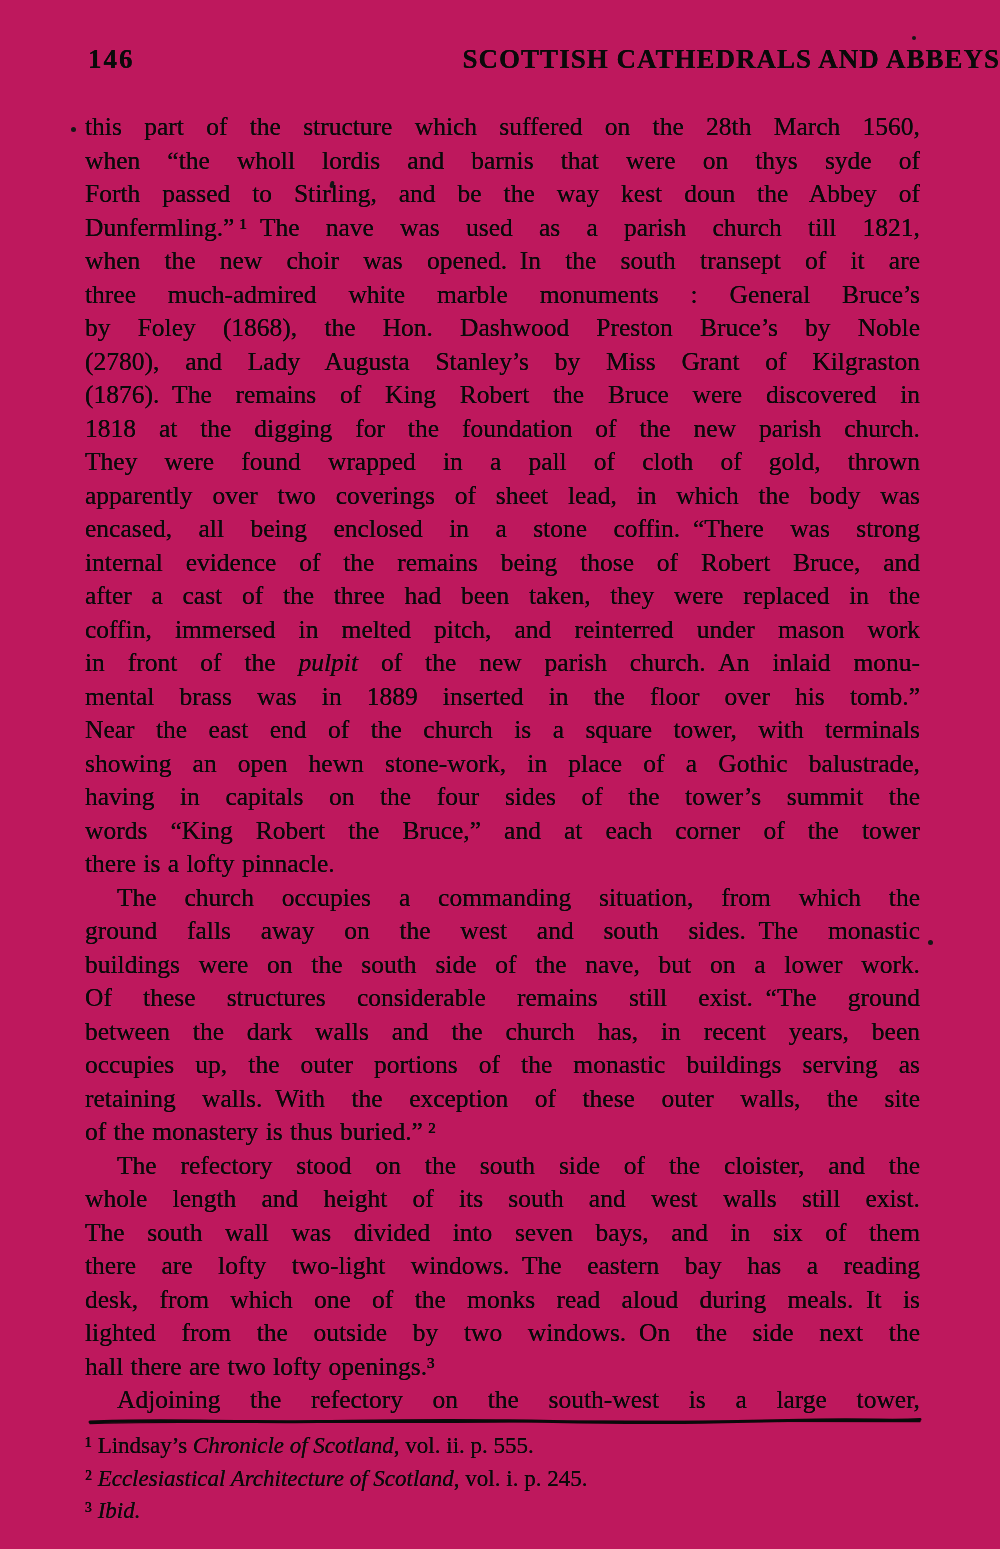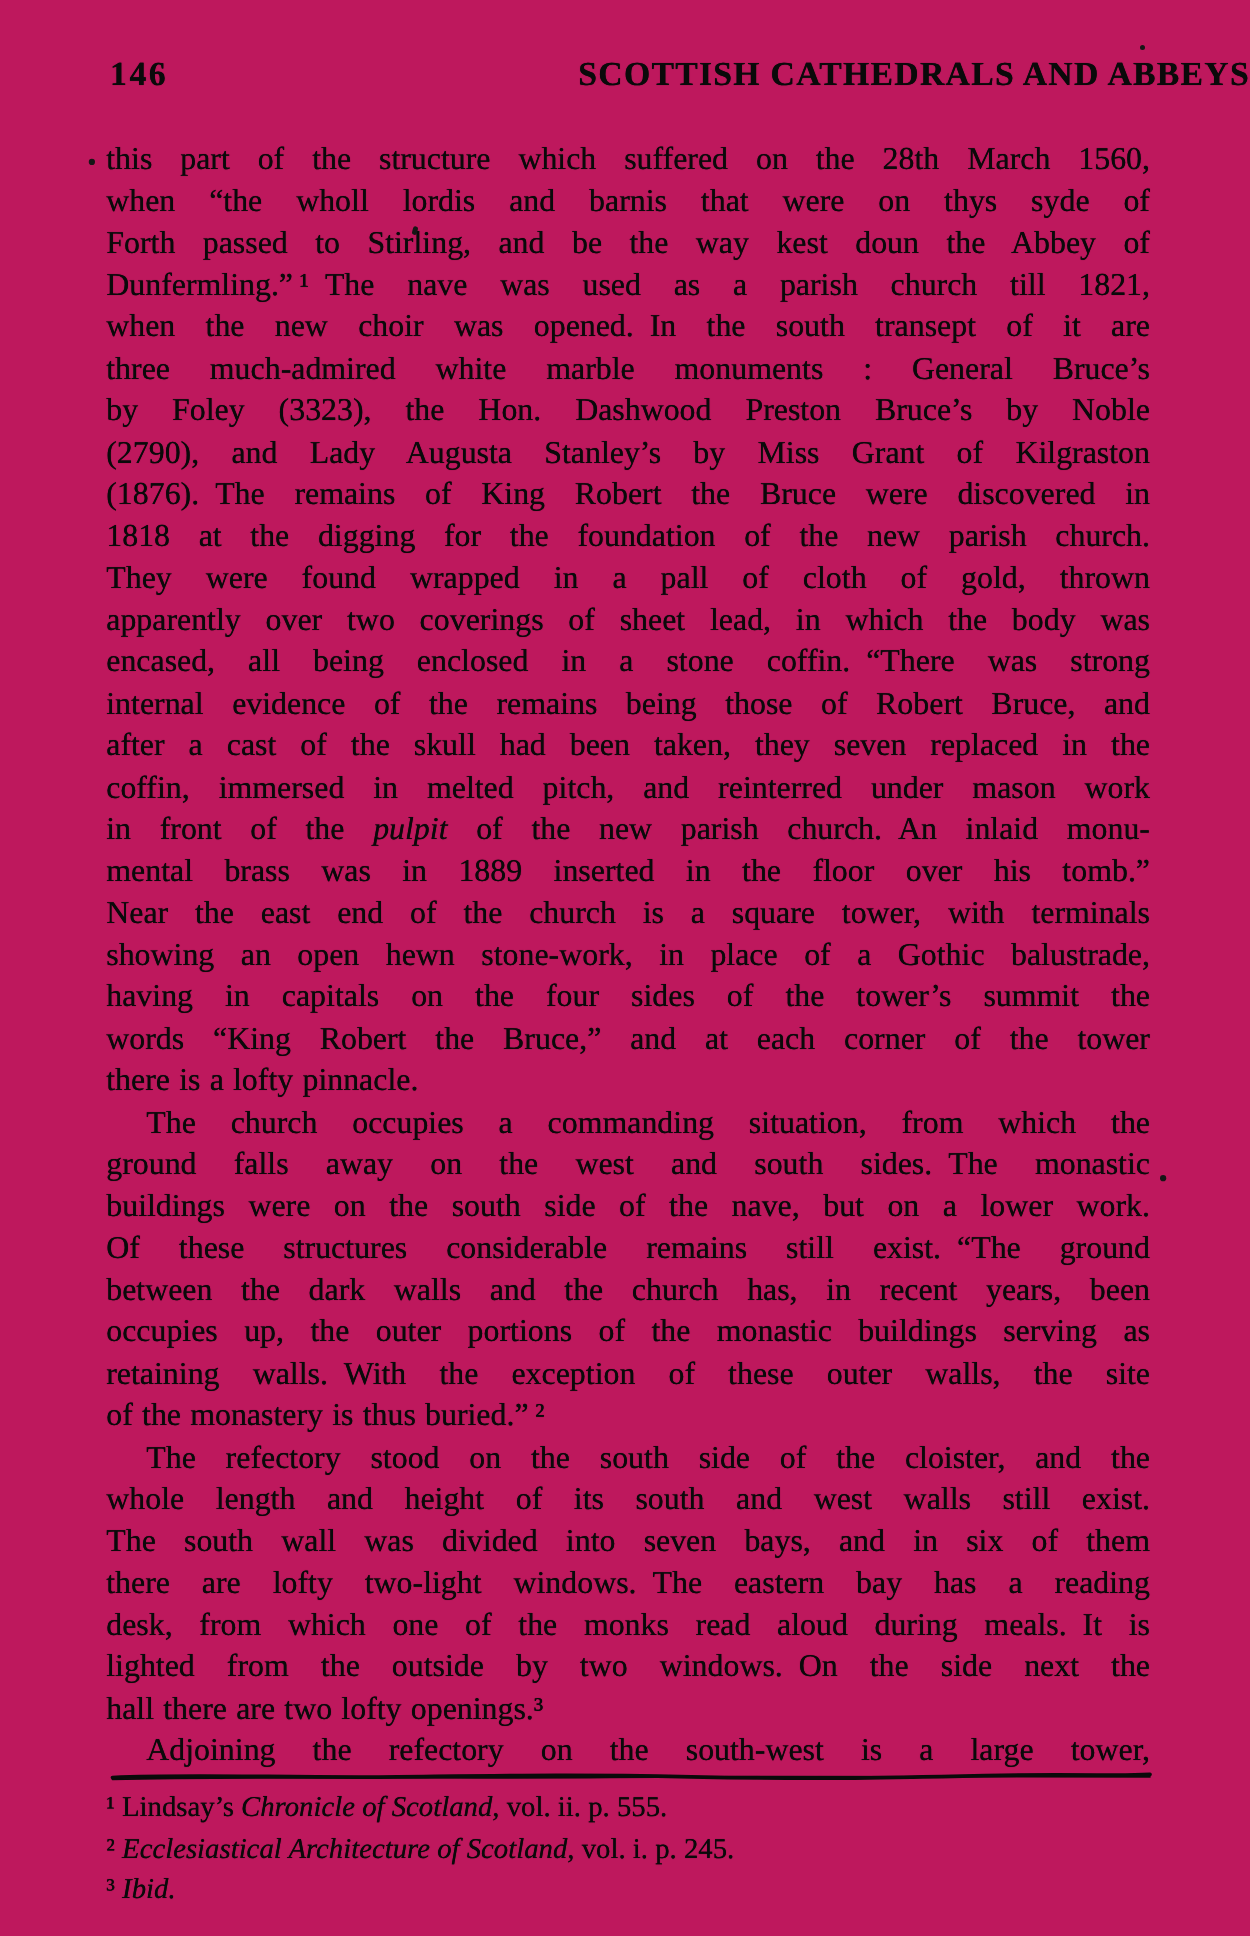--- a/index.html
+++ b/index.html
@@ -32,29 +32,29 @@
   <div class="pagenum">146</div>
   <div class="runtitle">SCOTTISH CATHEDRALS AND ABBEYS</div>
 
   <div class="bodytext">
       <div class="line j">this part of the structure which suffered on the 28th March 1560,</div>
       <div class="line j">when “the wholl lordis and barnis that were on thys syde of</div>
       <div class="line j">Forth passed to Stirling, and be the way kest doun the Abbey of</div>
       <div class="line j">Dunfermling.” ¹ The nave was used as a parish church till 1821,</div>
       <div class="line j">when the new choir was opened. In the south transept of it are</div>
       <div class="line j">three much-admired white marble monuments : General Bruce’s</div>
-      <div class="line j">by Foley (3323), the Hon. Dashwood Preston Bruce’s by Noble</div>
-      <div class="line j">(2790), and Lady Augusta Stanley’s by Miss Grant of Kilgraston</div>
+      <div class="line j">by Foley (1868), the Hon. Dashwood Preston Bruce’s by Noble</div>
+      <div class="line j">(2780), and Lady Augusta Stanley’s by Miss Grant of Kilgraston</div>
       <div class="line j">(1876). The remains of King Robert the Bruce were discovered in</div>
       <div class="line j">1818 at the digging for the foundation of the new parish church.</div>
       <div class="line j">They were found wrapped in a pall of cloth of gold, thrown</div>
       <div class="line j">apparently over two coverings of sheet lead, in which the body was</div>
       <div class="line j">encased, all being enclosed in a stone coffin. “There was strong</div>
       <div class="line j">internal evidence of the remains being those of Robert Bruce, and</div>
-      <div class="line j">after a cast of the skull had been taken, they seven replaced in the</div>
+      <div class="line j">after a cast of the three had been taken, they were replaced in the</div>
       <div class="line j">coffin, immersed in melted pitch, and reinterred under mason work</div>
       <div class="line j">in front of the <i>pulpit</i> of the new parish church. An inlaid monu-</div>
       <div class="line j">mental brass was in 1889 inserted in the floor over his tomb.”</div>
       <div class="line j">Near the east end of the church is a square tower, with terminals</div>
       <div class="line j">showing an open hewn stone-work, in place of a Gothic balustrade,</div>
       <div class="line j">having in capitals on the four sides of the tower’s summit the</div>
       <div class="line j">words “King Robert the Bruce,” and at each corner of the tower</div>
       <div class="line">there is a lofty pinnacle.</div>
       <div class="line j indent">The church occupies a commanding situation, from which the</div>
       <div class="line j">ground falls away on the west and south sides. The monastic</div>

